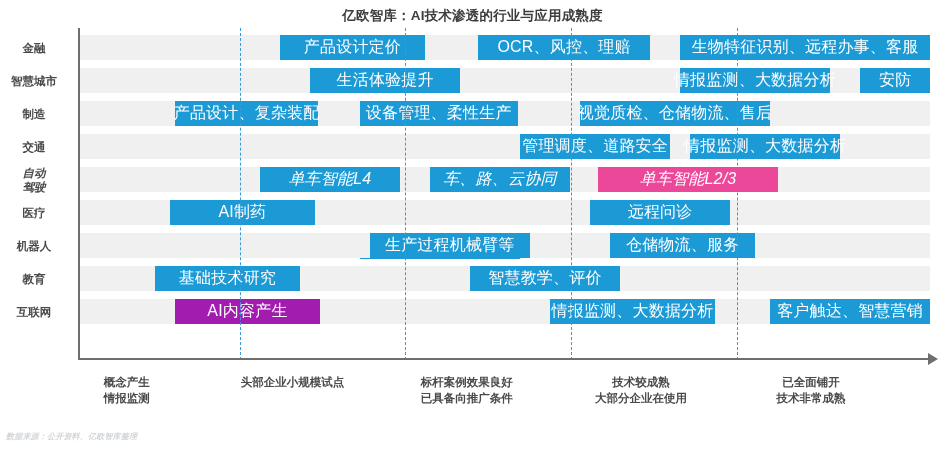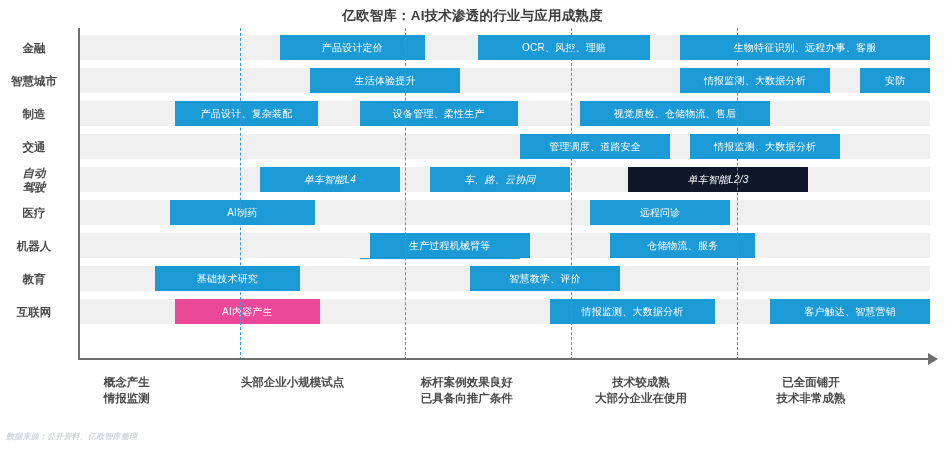--- a/index.html
+++ b/index.html
@@ -113,21 +113,21 @@
     height: 33px;
   }
 
   
   .bar {
     position: absolute;
     top: 4px;
     height: 25px;
     background: #1b9ad6;
     color: #ffffff;
-    font-size: 10px;
+    font-size: 16px;
     display: flex;
     align-items: center;
     justify-content: center;
     white-space: nowrap;
     box-sizing: border-box;
     padding: 0 4px;
     letter-spacing: 0.2px;
   }
 
   
@@ -233,21 +233,21 @@
         <div class="row-label">
           <div>
             <span style="display: block;">自动</span>
             <span style="display: block;">驾驶</span>
           </div>
         </div>
         <div class="row-band"></div>
         <div class="row-track">
           <div class="bar" style="left: 180.2px; width: 139.4px; background: rgb(27, 154, 214);">单车智能L4</div>
           <div class="bar" style="left: 350.2px; width: 139.4px; background: rgb(27, 154, 214);">车、路、云协同</div>
-          <div class="bar" style="left: 548px; width: 180.2px; background: #0f172a;">单车智能L2/3</div>
+          <div class="bar" style="left: 518px; width: 180.2px; background: #ec4899;">单车智能L2/3</div>
         </div>
       </div>
       <div class="row" style="top: 168px;">
         <div class="row-label">
           <div>
             <span style="display: block;">医疗</span>
           </div>
         </div>
         <div class="row-band"></div>
         <div class="row-track">
@@ -281,21 +281,21 @@
         </div>
       </div>
       <div class="row" style="top: 267px;">
         <div class="row-label">
           <div>
             <span style="display: block;">互联网</span>
           </div>
         </div>
         <div class="row-band"></div>
         <div class="row-track">
-          <div class="bar" style="left: 95.2px; width: 144.5px; background: #ec4899;">AI内容产生</div>
+          <div class="bar" style="left: 95.2px; width: 144.5px; background: #a21caf;">AI内容产生</div>
           <div class="bar" style="left: 470.05px; width: 164.9px; background: rgb(27, 154, 214);">情报监测、大数据分析</div>
           <div class="bar" style="left: 690.2px; width: 159.8px; background: rgb(27, 154, 214);">客户触达、智慧营销</div>
         </div>
       </div>
     </div>
   <div id="dividers-container">
       <div class="divider" style="left: 239.8px;"></div>
       <div class="divider" style="left: 404.7px;"></div>
       <div class="divider" style="left: 571.3px;"></div>
       <div class="divider" style="left: 737.05px;"></div>

